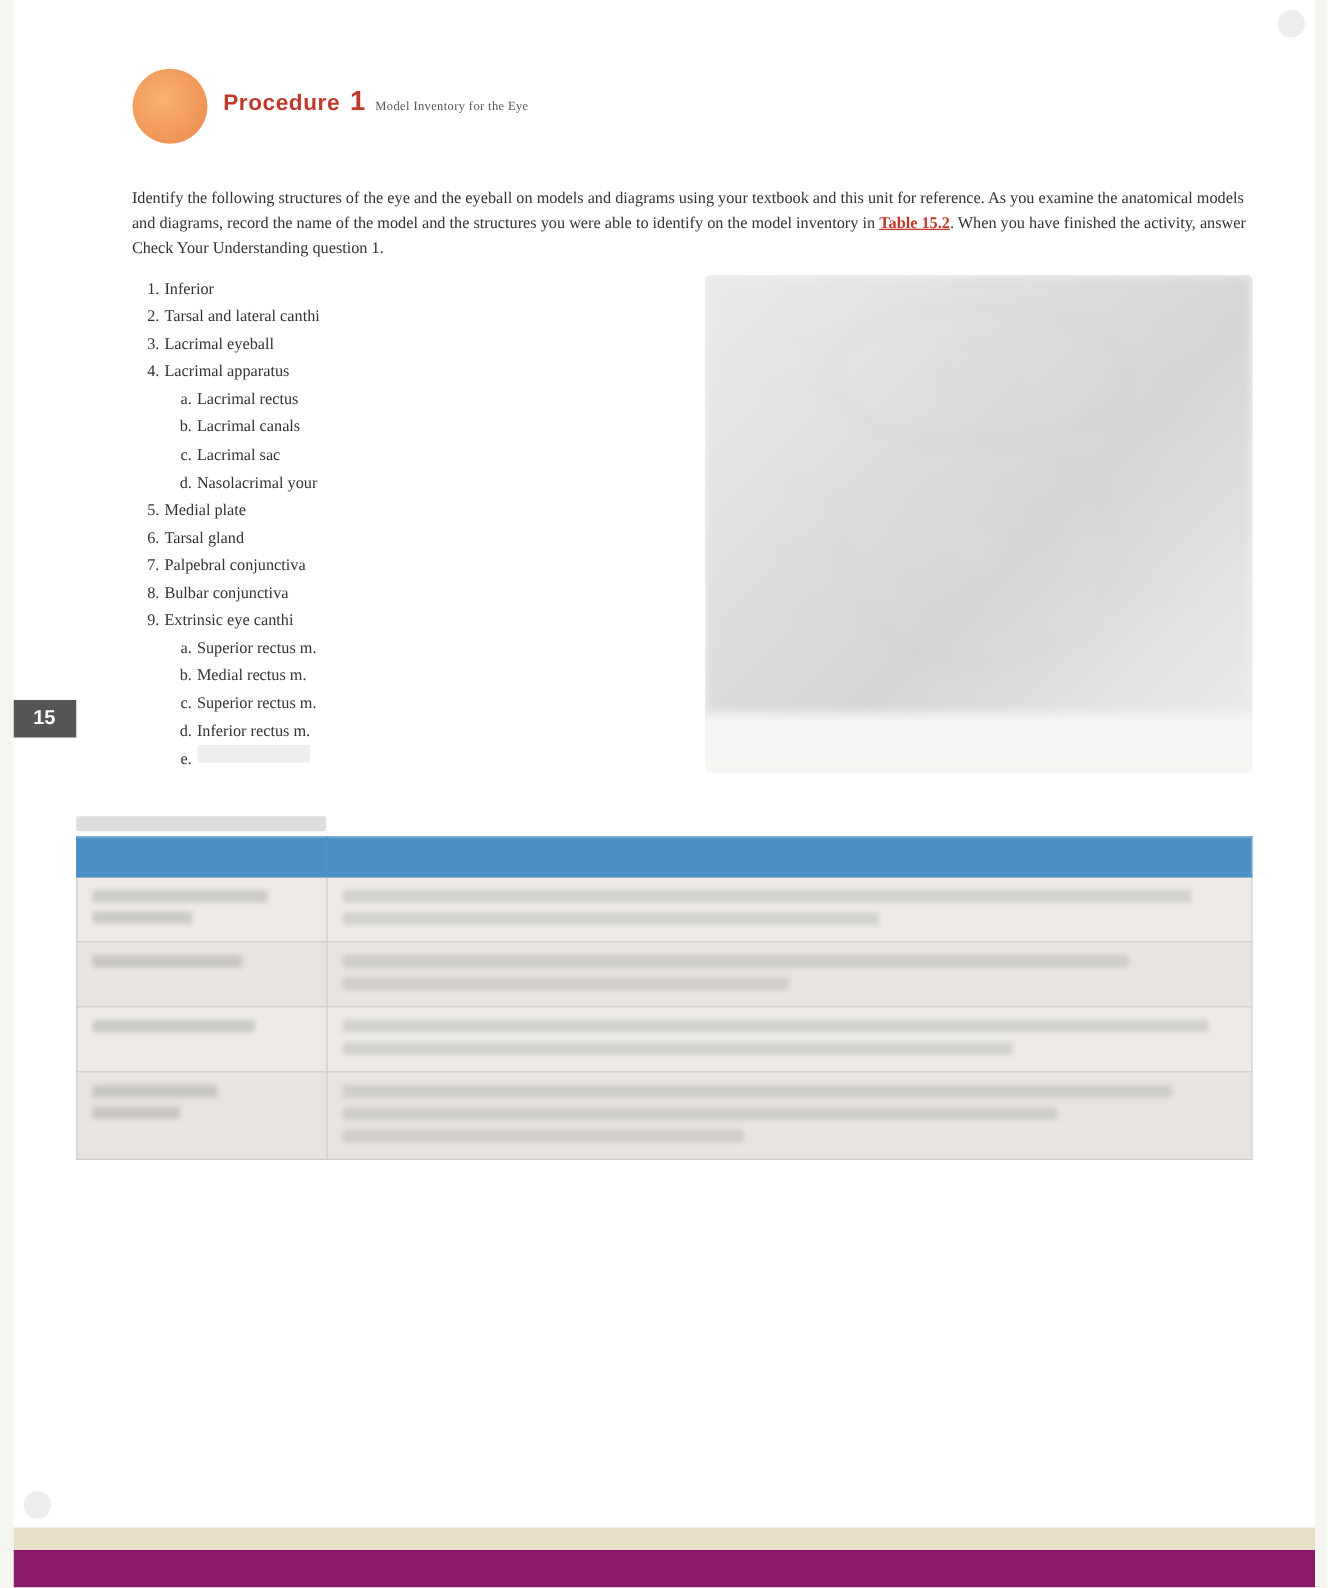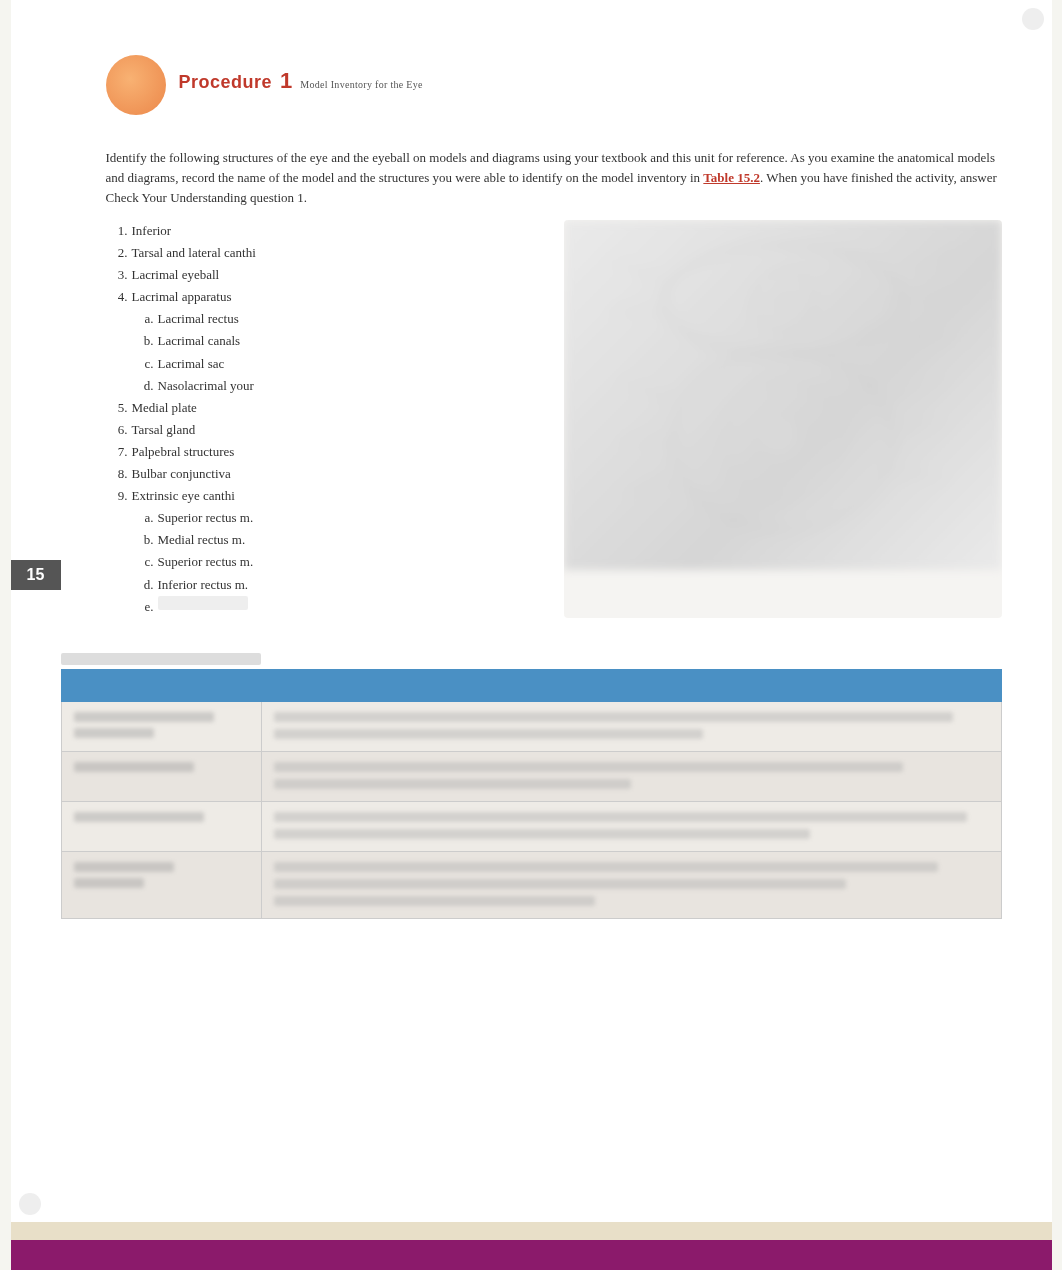--- a/index.html
+++ b/index.html
@@ -371,21 +371,21 @@
           <li>
             <span class="list-num">5.</span>
             <span>Medial plate</span>
           </li>
           <li>
             <span class="list-num">6.</span>
             <span>Tarsal gland</span>
           </li>
           <li>
             <span class="list-num">7.</span>
-            <span>Palpebral structures</span>
+            <span>Palpebral conjunctiva</span>
           </li>
           <li>
             <span class="list-num">8.</span>
             <span>Bulbar conjunctiva</span>
           </li>
           <li>
             <span class="list-num">9.</span>
             <span>Extrinsic eye canthi</span>
           </li>
 

